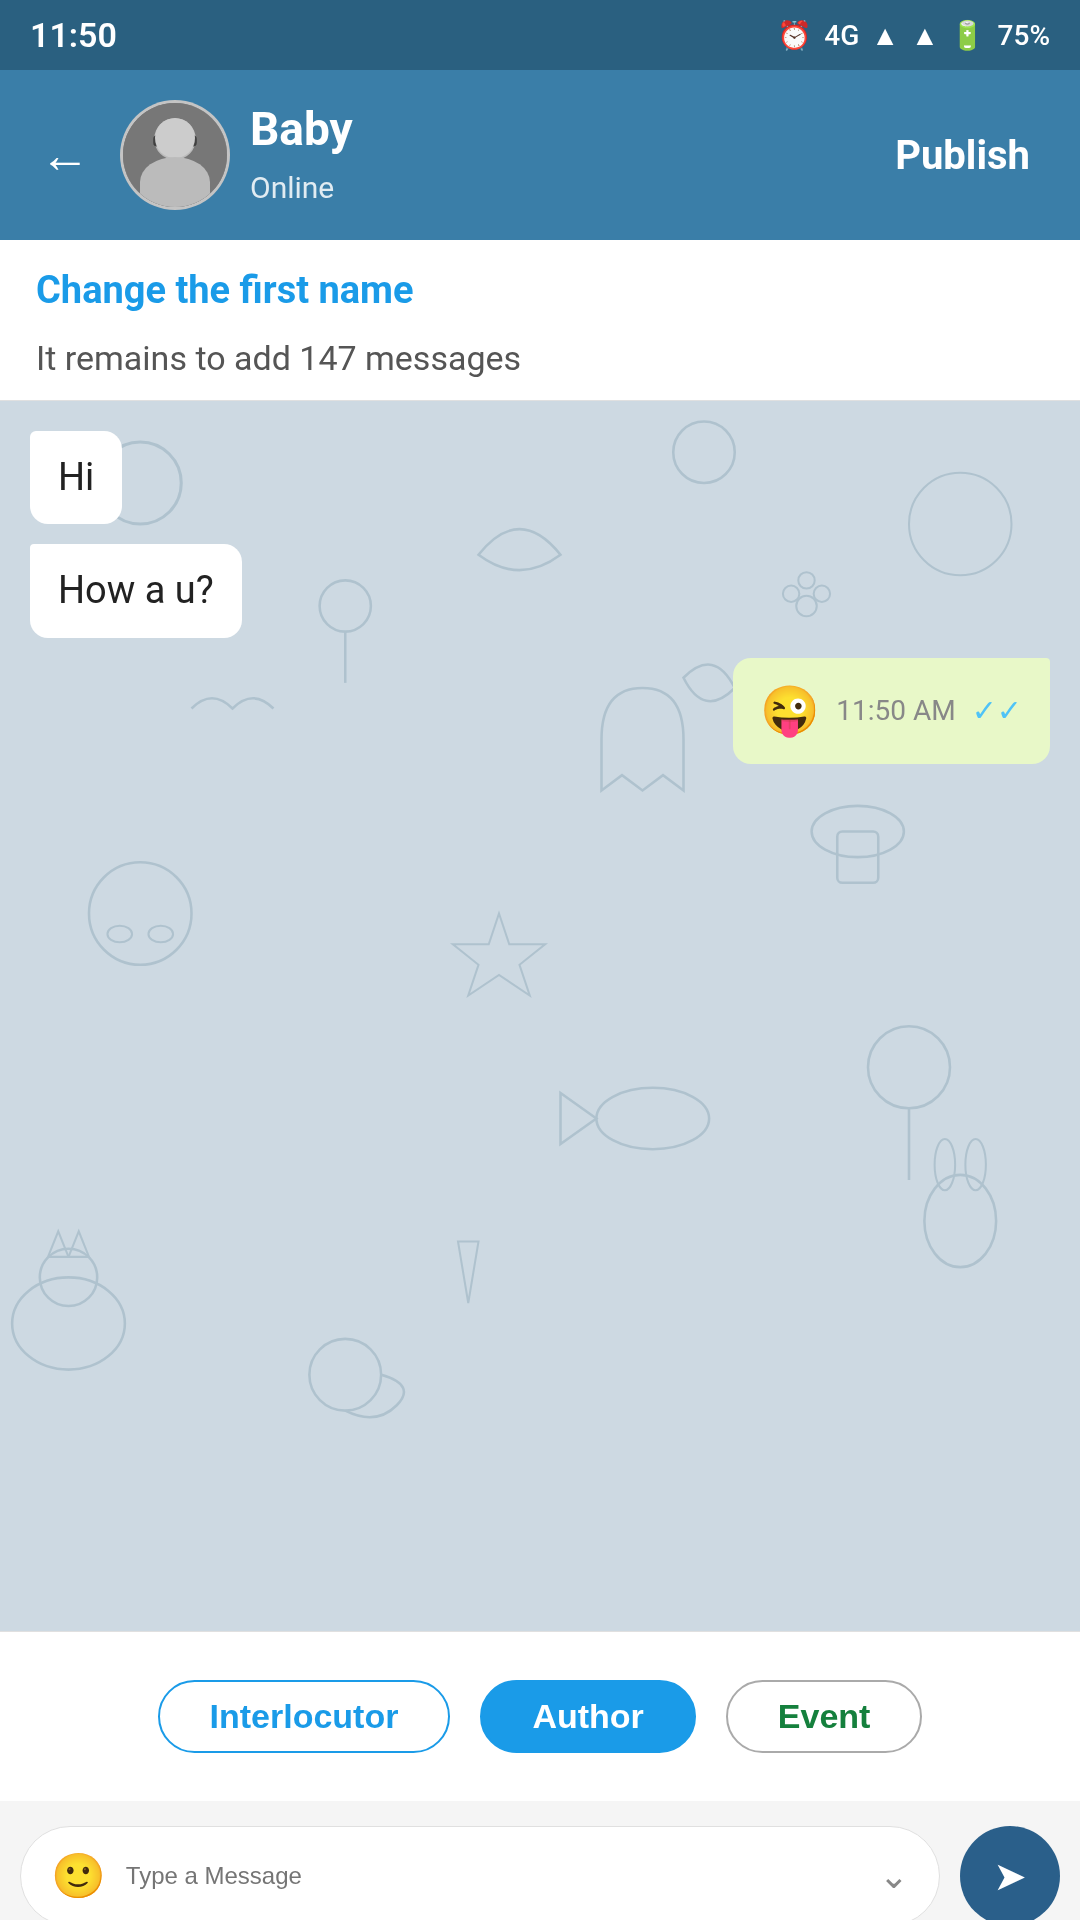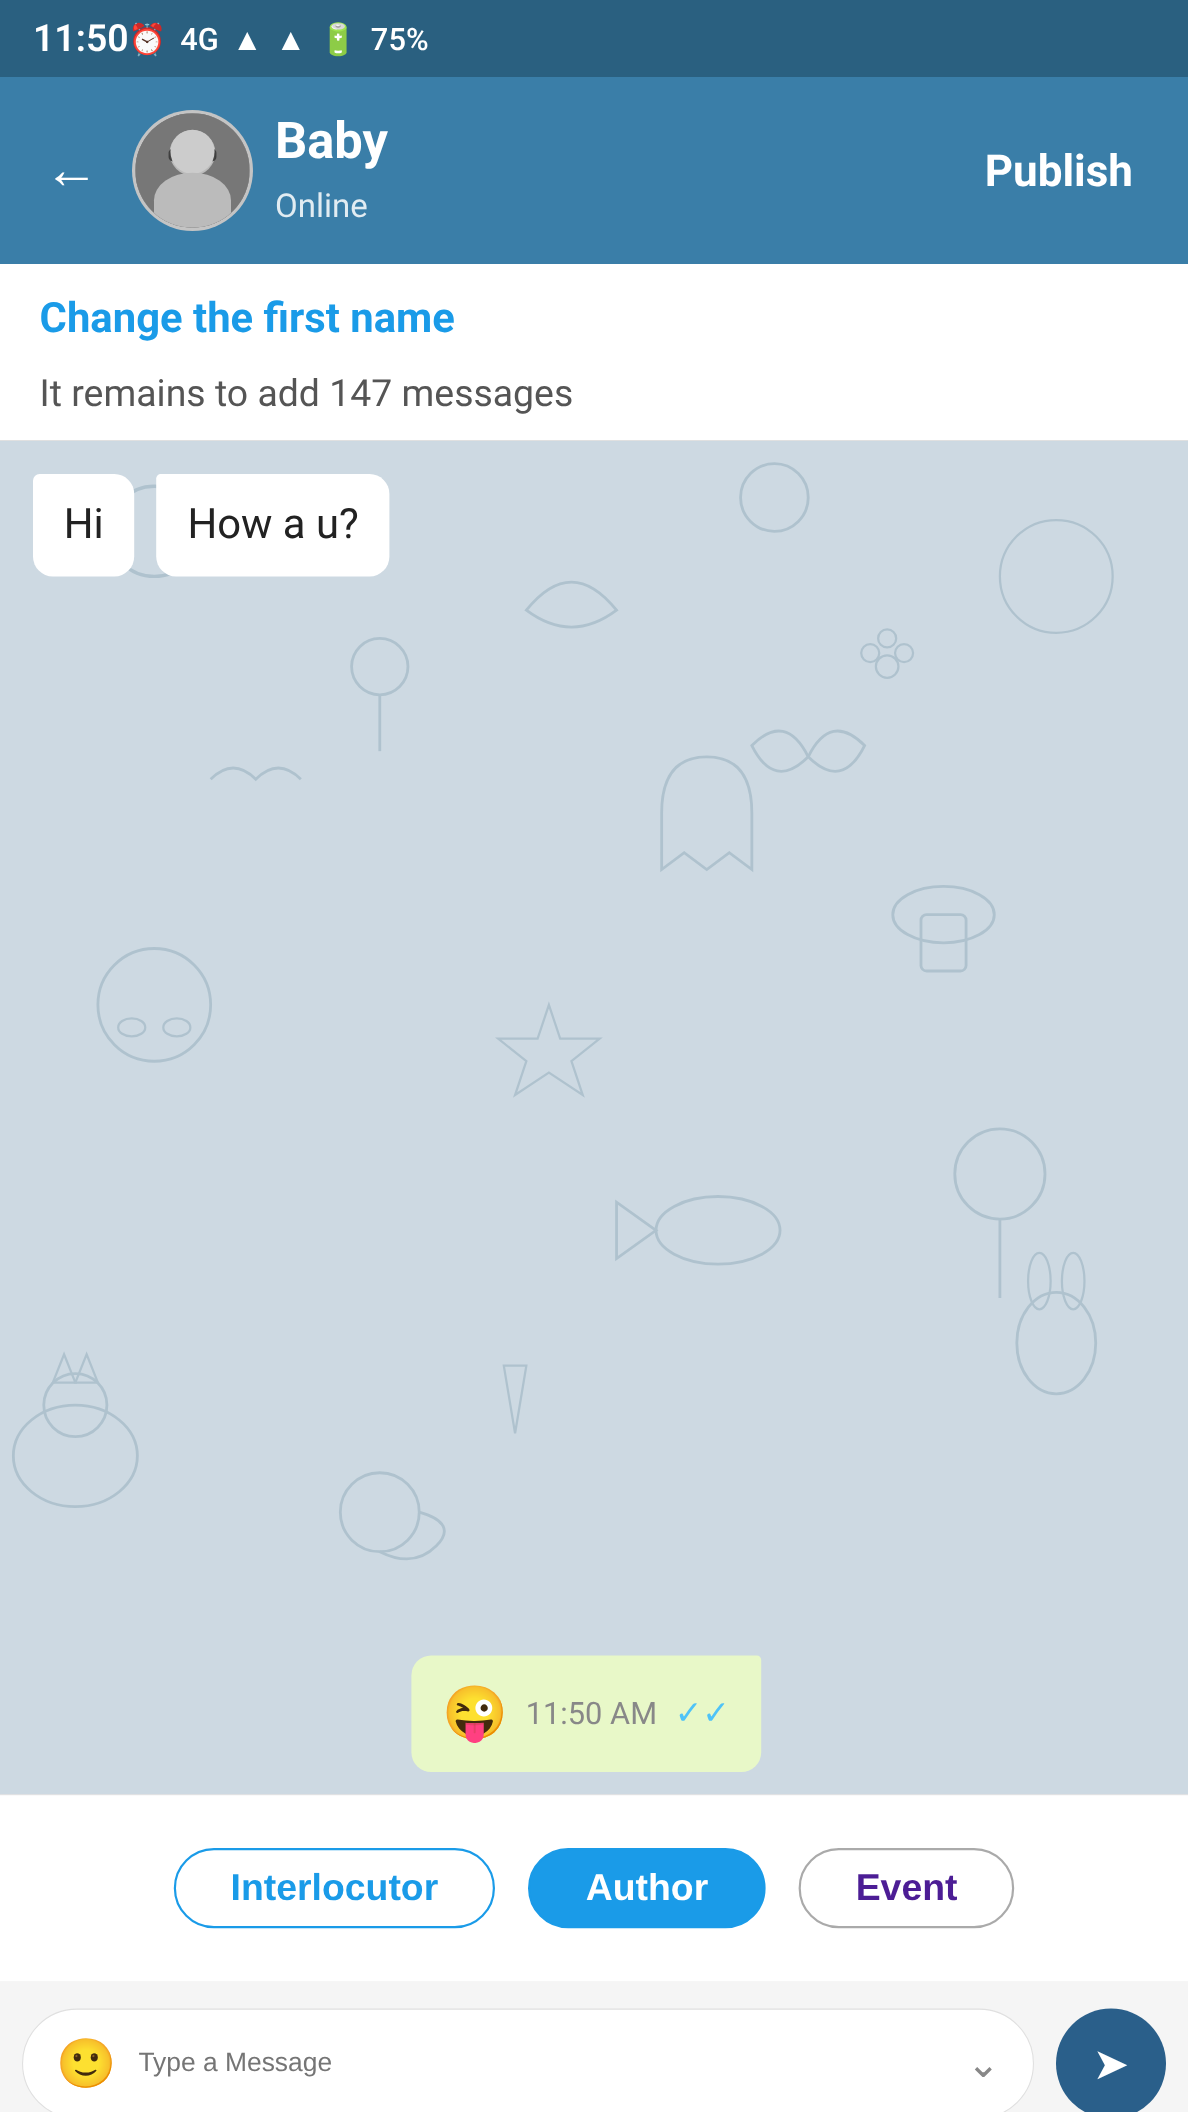--- a/index.html
+++ b/index.html
@@ -14,21 +14,21 @@
       position: relative;
     }
 
     
     .status-bar {
       width: 100%;
       height: 70px;
       background: #2a6080;
       display: flex;
       align-items: center;
-      justify-content: flex-start;
+      justify-content: space-between;
       padding: 0 30px;
       color: white;
       font-size: 32px;
       font-weight: 500;
     }
     .status-time { font-size: 34px; font-weight: 600; }
     .status-icons { display: flex; align-items: center; gap: 12px; font-size: 28px; }
 
     
     .toolbar {
@@ -150,20 +150,21 @@
       height: 100%;
       opacity: 0.35;
     }
 
     
     .messages-container {
       position: absolute;
       top: 0; left: 0; right: 0; bottom: 0;
       padding: 30px 30px 20px 30px;
       display: flex;
+      flex-direction: column;
       gap: 20px;
     }
 
     .message-bubble {
       max-width: 60%;
       padding: 22px 28px;
       border-radius: 18px;
       font-size: 38px;
       position: relative;
       line-height: 1.3;
@@ -224,21 +225,21 @@
       color: #1a9be8;
       background: transparent;
     }
     .role-btn-filled {
       background: #1a9be8;
       color: white;
       border-color: #1a9be8;
     }
     .role-btn-outline-gray {
       border-color: #aaa;
-      color: #4c1d95;
+      color: #15803d;
       background: transparent;
     }
 
     
     .message-input-area {
       width: 100%;
       height: 150px;
       background: #f5f5f5;
       display: flex;
       align-items: center;

